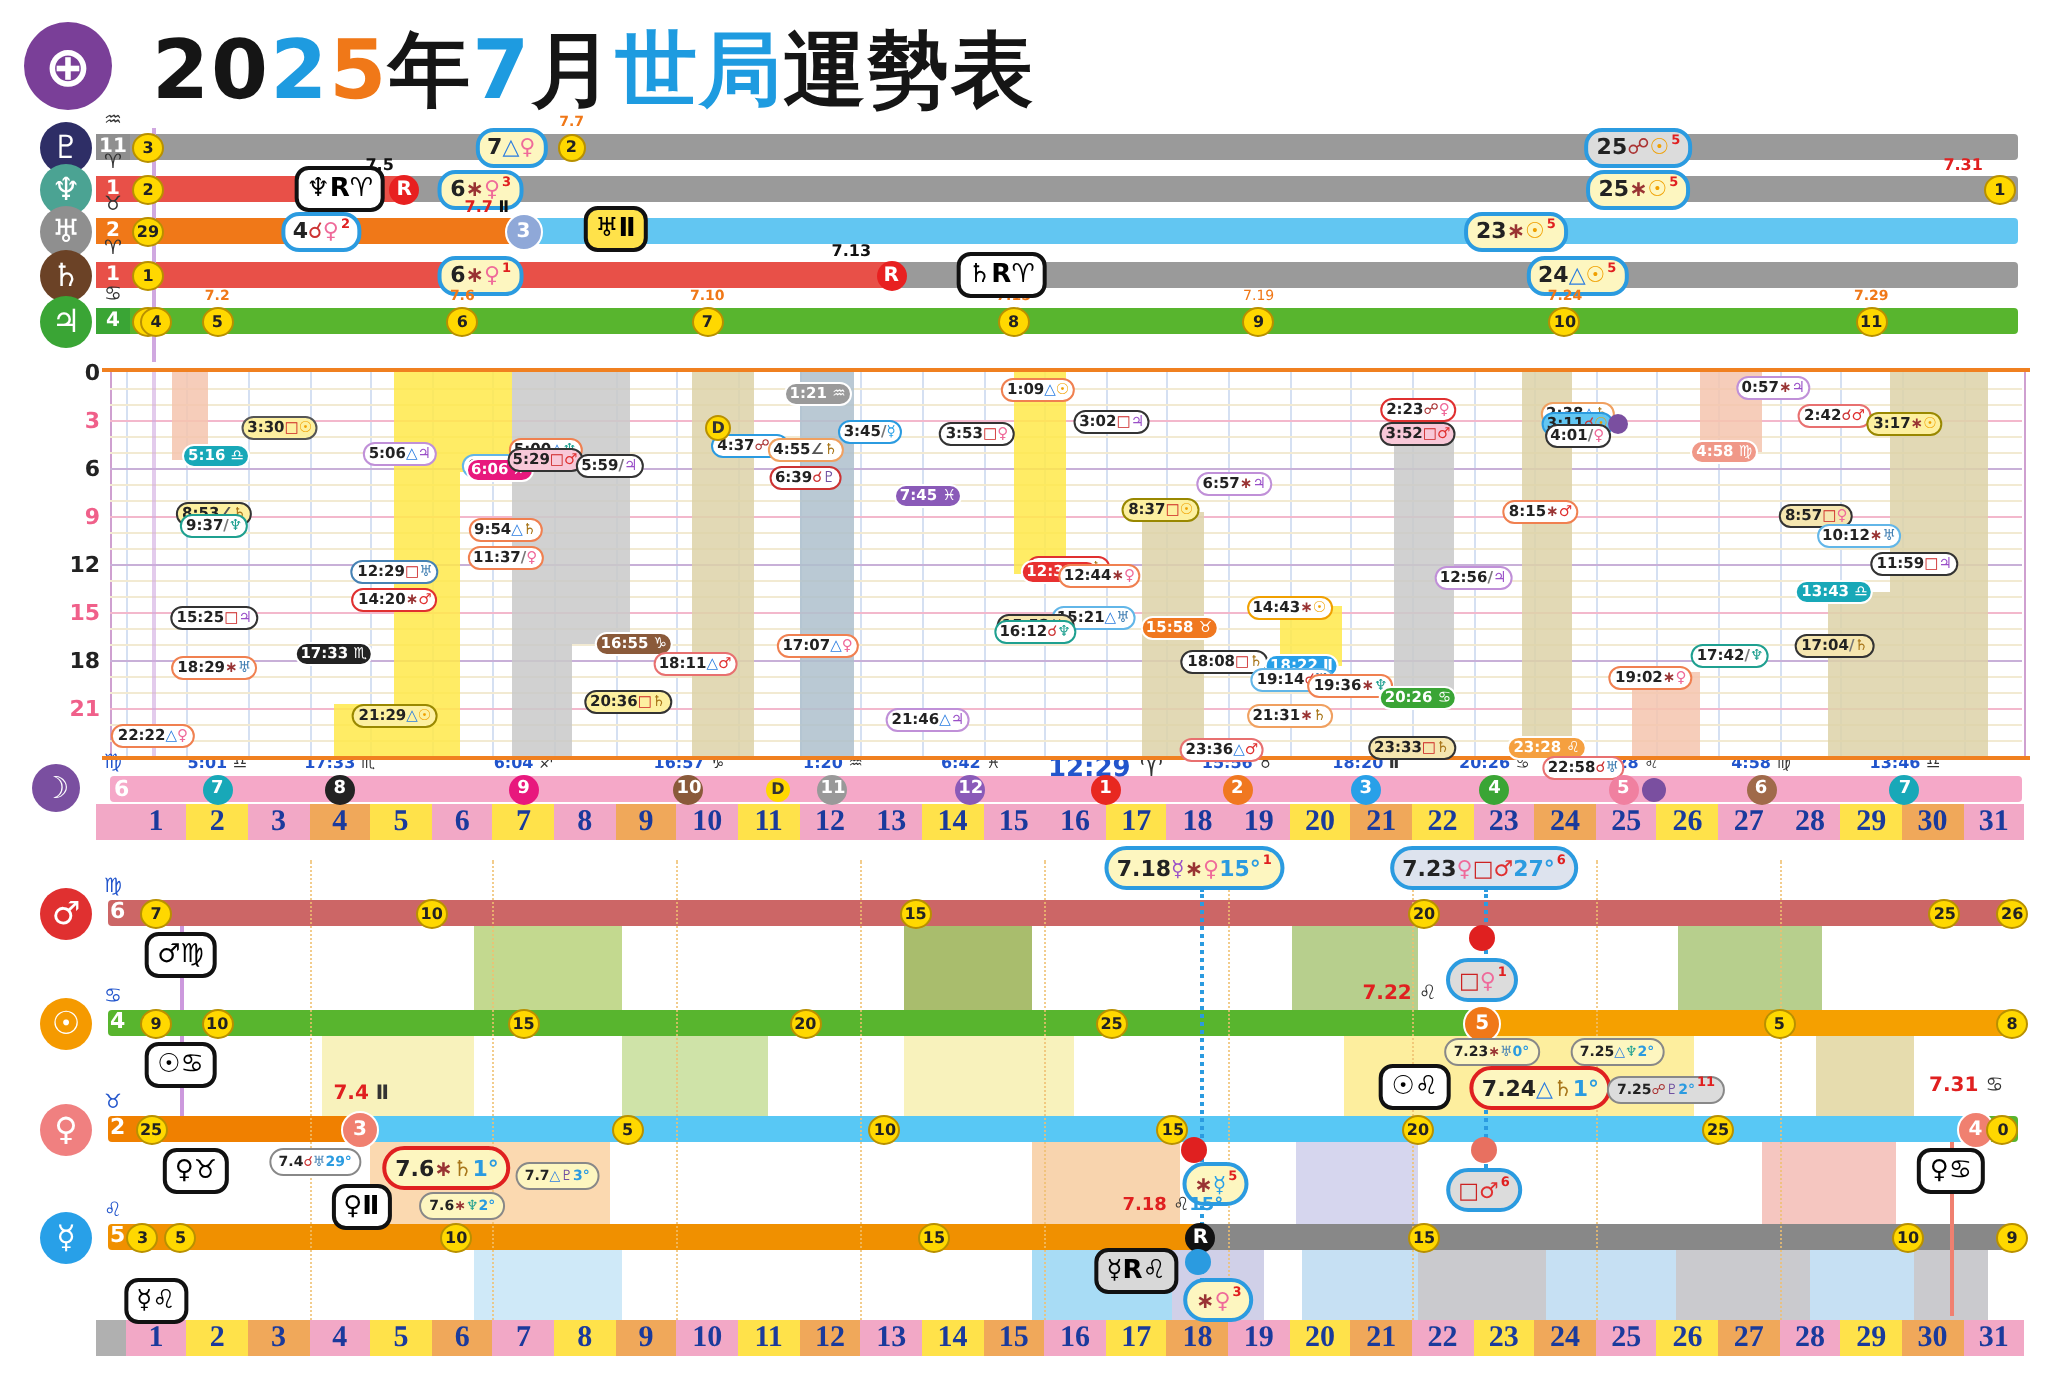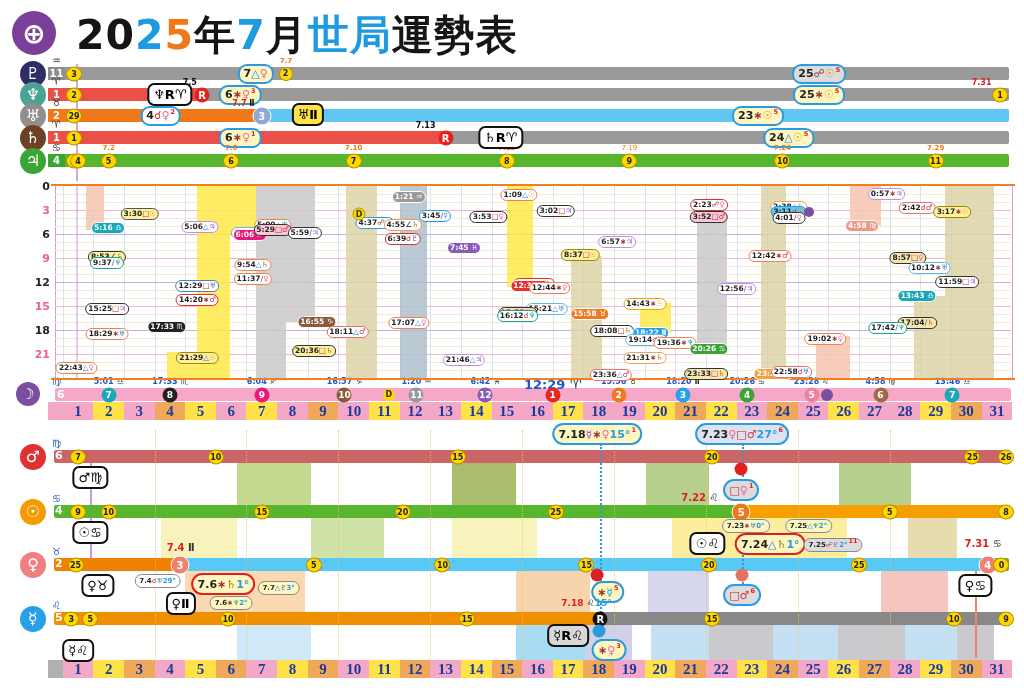--- a/index.html
+++ b/index.html
@@ -221,21 +221,21 @@
     <div class="abs" style="left: 51px; top: 184px; width: 964px; height: 2px; background: rgb(240, 128, 32); z-index: 4;"></div>
     <div class="abs" style="left: 51px; top: 378px; width: 964px; height: 2px; background: rgb(240, 128, 32); z-index: 4;"></div>
     <div class="abs" style="left: 30px; top: 180px; width: 20px; text-align: right; font-size: 11px; font-weight: bold; color: rgb(34, 34, 34);">0</div>
     <div class="abs" style="left: 30px; top: 204px; width: 20px; text-align: right; font-size: 11px; font-weight: bold; color: rgb(240, 96, 138);">3</div>
     <div class="abs" style="left: 30px; top: 228px; width: 20px; text-align: right; font-size: 11px; font-weight: bold; color: rgb(34, 34, 34);">6</div>
     <div class="abs" style="left: 30px; top: 252px; width: 20px; text-align: right; font-size: 11px; font-weight: bold; color: rgb(240, 96, 138);">9</div>
     <div class="abs" style="left: 30px; top: 276px; width: 20px; text-align: right; font-size: 11px; font-weight: bold; color: rgb(34, 34, 34);">12</div>
     <div class="abs" style="left: 30px; top: 300px; width: 20px; text-align: right; font-size: 11px; font-weight: bold; color: rgb(240, 96, 138);">15</div>
     <div class="abs" style="left: 30px; top: 324px; width: 20px; text-align: right; font-size: 11px; font-weight: bold; color: rgb(34, 34, 34);">18</div>
     <div class="abs" style="left: 30px; top: 348px; width: 20px; text-align: right; font-size: 11px; font-weight: bold; color: rgb(240, 96, 138);">21</div>
-    <div class="gl" style="left: 76.4685px; top: 367.6px; background: rgb(255, 255, 255); border: 1.5px solid rgb(240, 128, 80);"><span style="color: rgb(34, 34, 34);">22:43</span><span style="color: rgb(43, 125, 224);">△</span><span style="color: rgb(239, 106, 154);">♀</span></div>
+    <div class="gl" style="left: 76.4685px; top: 367.6px; background: rgb(255, 255, 255); border: 1.5px solid rgb(240, 128, 80);"><span style="color: rgb(34, 34, 34);">22:22</span><span style="color: rgb(43, 125, 224);">△</span><span style="color: rgb(239, 106, 154);">♀</span></div>
     <div class="gl" style="left: 108.017px; top: 228.4px; background: rgb(24, 168, 184); border: 1px solid rgb(255, 255, 255); color: rgb(255, 255, 255);"><span style="color: rgb(255, 255, 255);">5:16 </span><span style="color: rgb(255, 255, 255);">♎</span></div>
     <div class="gl" style="left: 139.873px; top: 214px; background: rgb(253, 240, 160); border: 1.5px solid rgb(85, 85, 85);"><span style="color: rgb(34, 34, 34);">3:30</span><span style="color: rgb(204, 34, 34);">□</span><span style="color: rgb(240, 160, 0);">☉</span></div>
     <div class="gl" style="left: 107.099px; top: 257.2px; background: rgb(253, 240, 160); border: 1.5px solid rgb(51, 51, 51);"><span style="color: rgb(34, 34, 34);">8:53</span><span style="color: rgb(85, 85, 85);">∠</span><span style="color: rgb(168, 118, 26);">♄</span></div>
     <div class="gl" style="left: 107.099px; top: 262.8px; background: rgb(255, 255, 255); border: 1.5px solid rgb(31, 160, 144);"><span style="color: rgb(34, 34, 34);">9:37</span><span style="color: rgb(119, 119, 119);">∕</span><span style="color: rgb(31, 160, 144);">♆</span></div>
     <div class="gl" style="left: 107.099px; top: 309.2px; background: rgb(255, 255, 255); border: 1.5px solid rgb(51, 51, 51);"><span style="color: rgb(34, 34, 34);">15:25</span><span style="color: rgb(204, 34, 34);">□</span><span style="color: rgb(154, 80, 200);">♃</span></div>
     <div class="gl" style="left: 107.099px; top: 334px; background: rgb(255, 255, 255); border: 1.5px solid rgb(240, 128, 80);"><span style="color: rgb(34, 34, 34);">18:29</span><span style="color: rgb(153, 51, 51);">∗</span><span style="color: rgb(70, 130, 180);">♅</span></div>
     <div class="gl" style="left: 199.907px; top: 226.8px; background: rgb(255, 255, 255); border: 1.5px solid rgb(192, 144, 216);"><span style="color: rgb(34, 34, 34);">5:06</span><span style="color: rgb(43, 125, 224);">△</span><span style="color: rgb(154, 80, 200);">♃</span></div>
     <div class="gl" style="left: 197.457px; top: 286px; background: rgb(255, 255, 255); border: 1.5px solid rgb(70, 130, 180);"><span style="color: rgb(34, 34, 34);">12:29</span><span style="color: rgb(204, 34, 34);">□</span><span style="color: rgb(70, 130, 180);">♅</span></div>
     <div class="gl" style="left: 197.457px; top: 300.4px; background: rgb(255, 255, 255); border: 1.5px solid rgb(224, 48, 48);"><span style="color: rgb(34, 34, 34);">14:20</span><span style="color: rgb(153, 51, 51);">∗</span><span style="color: rgb(224, 48, 48);">♂</span></div>
     <div class="gl" style="left: 166.827px; top: 326.8px; background: rgb(34, 34, 34); border: 1px solid rgb(255, 255, 255); color: rgb(255, 255, 255);"><span style="color: rgb(255, 255, 255);">17:33 </span><span style="color: rgb(255, 255, 255);">♏</span></div>
@@ -276,35 +276,35 @@
     <div class="gl" style="left: 650.781px; top: 332.8px; background: rgb(40, 160, 232); border: 1px solid rgb(255, 255, 255); color: rgb(255, 255, 255);"><span style="color: rgb(255, 255, 255);">18:22 </span><span style="color: rgb(255, 255, 255);">Ⅱ</span></div>
     <div class="gl" style="left: 646.187px; top: 340px; background: rgb(255, 255, 255); border: 1.5px solid rgb(98, 182, 232);"><span style="color: rgb(34, 34, 34);">19:14</span><span style="color: rgb(204, 51, 51);">☌</span><span style="color: rgb(70, 130, 180);">♅</span></div>
     <div class="gl" style="left: 644.655px; top: 358px; background: rgb(255, 255, 255); border: 1.5px solid rgb(240, 160, 96);"><span style="color: rgb(34, 34, 34);">21:31</span><span style="color: rgb(153, 51, 51);">∗</span><span style="color: rgb(168, 118, 26);">♄</span></div>
     <div class="gl" style="left: 675.285px; top: 342.8px; background: rgb(255, 255, 255); border: 1.5px solid rgb(240, 128, 80);"><span style="color: rgb(34, 34, 34);">19:36</span><span style="color: rgb(153, 51, 51);">∗</span><span style="color: rgb(31, 160, 144);">♆</span></div>
     <div class="gl" style="left: 610.962px; top: 374.8px; background: rgb(255, 255, 255); border: 1.5px solid rgb(232, 112, 112);"><span style="color: rgb(34, 34, 34); text-align: right;">23:36</span><span style="color: rgb(43, 125, 224);">△</span><span style="color: rgb(224, 48, 48);">♂</span></div>
     <div class="gl" style="left: 708.978px; top: 205.2px; background: rgb(255, 255, 255); border: 1.5px solid rgb(224, 48, 48);"><span style="color: rgb(34, 34, 34);">2:23</span><span style="color: rgb(170, 51, 51);">☍</span><span style="color: rgb(239, 106, 154);">♀</span></div>
     <div class="gl" style="left: 708.978px; top: 217.2px; background: rgb(248, 200, 216); border: 1.5px solid rgb(51, 51, 51);"><span style="color: rgb(34, 34, 34);">3:52</span><span style="color: rgb(204, 34, 34);">□</span><span style="color: rgb(224, 48, 48);">♂</span></div>
     <div class="gl" style="left: 708.978px; top: 349.2px; background: rgb(58, 165, 53); border: 1px solid rgb(255, 255, 255); color: rgb(255, 255, 255);"><span style="color: rgb(255, 255, 255);">20:26 </span><span style="color: rgb(255, 255, 255);">♋</span></div>
     <div class="gl" style="left: 705.915px; top: 374.4px; background: rgb(245, 230, 176); border: 1.5px solid rgb(51, 51, 51);"><span style="color: rgb(34, 34, 34);">23:33</span><span style="color: rgb(204, 34, 34);">□</span><span style="color: rgb(168, 118, 26);">♄</span></div>
     <div class="gl" style="left: 736.545px; top: 289.2px; background: rgb(255, 255, 255); border: 1.5px solid rgb(192, 144, 216);"><span style="color: rgb(34, 34, 34);">12:56</span><span style="color: rgb(119, 119, 119);">∕</span><span style="color: rgb(154, 80, 200);">♃</span></div>
-    <div class="gl" style="left: 770.238px; top: 255.6px; background: rgb(255, 255, 255); border: 1.5px solid rgb(240, 128, 80);"><span style="color: rgb(34, 34, 34);">12:42</span><span style="color: rgb(153, 51, 51);">∗</span><span style="color: rgb(224, 48, 48);">♂</span></div>
+    <div class="gl" style="left: 770.238px; top: 255.6px; background: rgb(255, 255, 255); border: 1.5px solid rgb(240, 128, 80);"><span style="color: rgb(34, 34, 34);">8:15</span><span style="color: rgb(153, 51, 51);">∗</span><span style="color: rgb(224, 48, 48);">♂</span></div>
     <div class="gl" style="left: 773.301px; top: 374px; background: rgb(245, 160, 64); border: 1px solid rgb(255, 255, 255); color: rgb(255, 255, 255);"><span style="color: rgb(255, 255, 255);">23:28 </span><span style="color: rgb(255, 255, 255);">♌</span></div>
     <div class="gl" style="left: 788.616px; top: 206.8px; background: rgb(255, 255, 255); border: 1.5px solid rgb(240, 160, 96);"><span style="color: rgb(34, 34, 34);">2:38</span><span style="color: rgb(43, 125, 224);">△</span><span style="color: rgb(168, 118, 26);">♄</span></div>
     <div class="gl" style="left: 788.616px; top: 211.6px; background: rgb(98, 198, 242); border: 1.5px solid rgb(43, 155, 224);"><span style="color: rgb(34, 34, 34);">3:11</span><span style="color: rgb(204, 51, 51);">☌</span><span style="color: rgb(240, 160, 0);">☉</span></div>
     <div class="circ" style="left: 808.616px; top: 211.6px; width: 10px; height: 10px; background: rgb(122, 79, 160); z-index: 7;"></div>
     <div class="gl" style="left: 788.616px; top: 218px; background: rgb(255, 255, 255); border: 1.5px solid rgb(51, 51, 51);"><span style="color: rgb(34, 34, 34);">4:01</span><span style="color: rgb(119, 119, 119);">∕</span><span style="color: rgb(239, 106, 154);">♀</span></div>
-    <div class="gl" style="left: 791.679px; top: 372px; background: rgb(255, 255, 255); border: 1.5px solid rgb(232, 112, 112);"><span style="color: rgb(34, 34, 34);">22:58</span><span style="color: rgb(204, 51, 51);">☌</span><span style="color: rgb(70, 130, 180);">♅</span></div>
+    <div class="gl" style="left: 791.679px; top: 384px; background: rgb(255, 255, 255); border: 1.5px solid rgb(232, 112, 112);"><span style="color: rgb(34, 34, 34);">22:58</span><span style="color: rgb(204, 51, 51);">☌</span><span style="color: rgb(70, 130, 180);">♅</span></div>
     <div class="gl" style="left: 825.372px; top: 338.8px; background: rgb(255, 255, 255); border: 1.5px solid rgb(240, 128, 80);"><span style="color: rgb(34, 34, 34);">19:02</span><span style="color: rgb(153, 51, 51);">∗</span><span style="color: rgb(239, 106, 154);">♀</span></div>
     <div class="gl" style="left: 862.128px; top: 226px; background: rgb(240, 152, 136); border: 1px solid rgb(255, 255, 255); color: rgb(255, 255, 255);"><span style="color: rgb(255, 255, 255);">4:58 </span><span style="color: rgb(255, 255, 255);">♍</span></div>
     <div class="gl" style="left: 886.632px; top: 194px; background: rgb(255, 255, 255); border: 1.5px solid rgb(192, 144, 216);"><span style="color: rgb(34, 34, 34);">0:57</span><span style="color: rgb(153, 51, 51);">∗</span><span style="color: rgb(154, 80, 200);">♃</span></div>
     <div class="gl" style="left: 908.073px; top: 258px; background: rgb(245, 230, 176); border: 1.5px solid rgb(51, 51, 51);"><span style="color: rgb(34, 34, 34);">8:57</span><span style="color: rgb(204, 34, 34);">□</span><span style="color: rgb(239, 106, 154);">♀</span></div>
     <div class="gl" style="left: 917.262px; top: 207.6px; background: rgb(255, 255, 255); border: 1.5px solid rgb(232, 112, 112);"><span style="color: rgb(34, 34, 34);">2:42</span><span style="color: rgb(204, 51, 51);">☌</span><span style="color: rgb(224, 48, 48);">♂</span></div>
     <div class="gl" style="left: 917.262px; top: 295.6px; background: rgb(24, 168, 184); border: 1px solid rgb(255, 255, 255); color: rgb(255, 255, 255);"><span style="color: rgb(255, 255, 255);">13:43 </span><span style="color: rgb(255, 255, 255);">♎</span></div>
     <div class="gl" style="left: 917.262px; top: 322.8px; background: rgb(245, 230, 176); border: 1.5px solid rgb(51, 51, 51);"><span style="color: rgb(34, 34, 34);">17:04</span><span style="color: rgb(119, 119, 119);">∕</span><span style="color: rgb(168, 118, 26);">♄</span></div>
-    <div class="gl" style="left: 888px; top: 328.4px; background: rgb(255, 255, 255); border: 1.5px solid rgb(31, 160, 144);"><span style="color: rgb(34, 34, 34);">17:42</span><span style="color: rgb(119, 119, 119);">∕</span><span style="color: rgb(31, 160, 144);">♆</span></div>
+    <div class="gl" style="left: 865px; top: 328.4px; background: rgb(255, 255, 255); border: 1.5px solid rgb(31, 160, 144);"><span style="color: rgb(34, 34, 34);">17:42</span><span style="color: rgb(119, 119, 119);">∕</span><span style="color: rgb(31, 160, 144);">♆</span></div>
     <div class="gl" style="left: 929.514px; top: 268.4px; background: rgb(255, 255, 255); border: 1.5px solid rgb(98, 182, 232);"><span style="color: rgb(34, 34, 34);">10:12</span><span style="color: rgb(153, 51, 51);">∗</span><span style="color: rgb(70, 130, 180);">♅</span></div>
     <div class="gl" style="left: 952.486px; top: 212.4px; background: rgb(253, 240, 160); border: 1.5px solid rgb(153, 136, 0);"><span style="color: rgb(34, 34, 34);">3:17</span><span style="color: rgb(153, 51, 51);">∗</span><span style="color: rgb(240, 160, 0);">☉</span></div>
     <div class="gl" style="left: 957.081px; top: 282px; background: rgb(255, 255, 255); border: 1.5px solid rgb(51, 51, 51);"><span style="color: rgb(34, 34, 34);">11:59</span><span style="color: rgb(204, 34, 34);">□</span><span style="color: rgb(154, 80, 200);">♃</span></div>
     <div class="bar" style="left: 55px; top: 388px; width: 956px; height: 13px; background: rgb(245, 168, 200);"></div>
     <div class="circ" style="left: 28px; top: 394px; width: 24px; height: 24px; background: rgb(122, 79, 160); font-size: 15px;">☽</div>
     <div class="abs" style="left: 52px; top: 376px; font-size: 10px; font-weight: bold; color: rgb(34, 85, 204);">♍</div>
     <div class="num" style="left: 57px; top: 388px; font-size: 11px;">6</div>
     <div class="circ" style="left: 108.63px; top: 394.5px; width: 15px; height: 15px; background: rgb(24, 168, 184); font-size: 9px;">7</div>
     <div class="abs" style="left: 108.63px; top: 377px; transform: translateX(-50%); font-size: 8px; font-weight: bold; white-space: nowrap;"><span style="color: rgb(34, 85, 204);">5:01 </span><span style="color: rgb(51, 51, 51);">♎</span></div>
     <div class="circ" style="left: 169.89px; top: 394.5px; width: 15px; height: 15px; background: rgb(34, 34, 34); font-size: 9px;">8</div>

